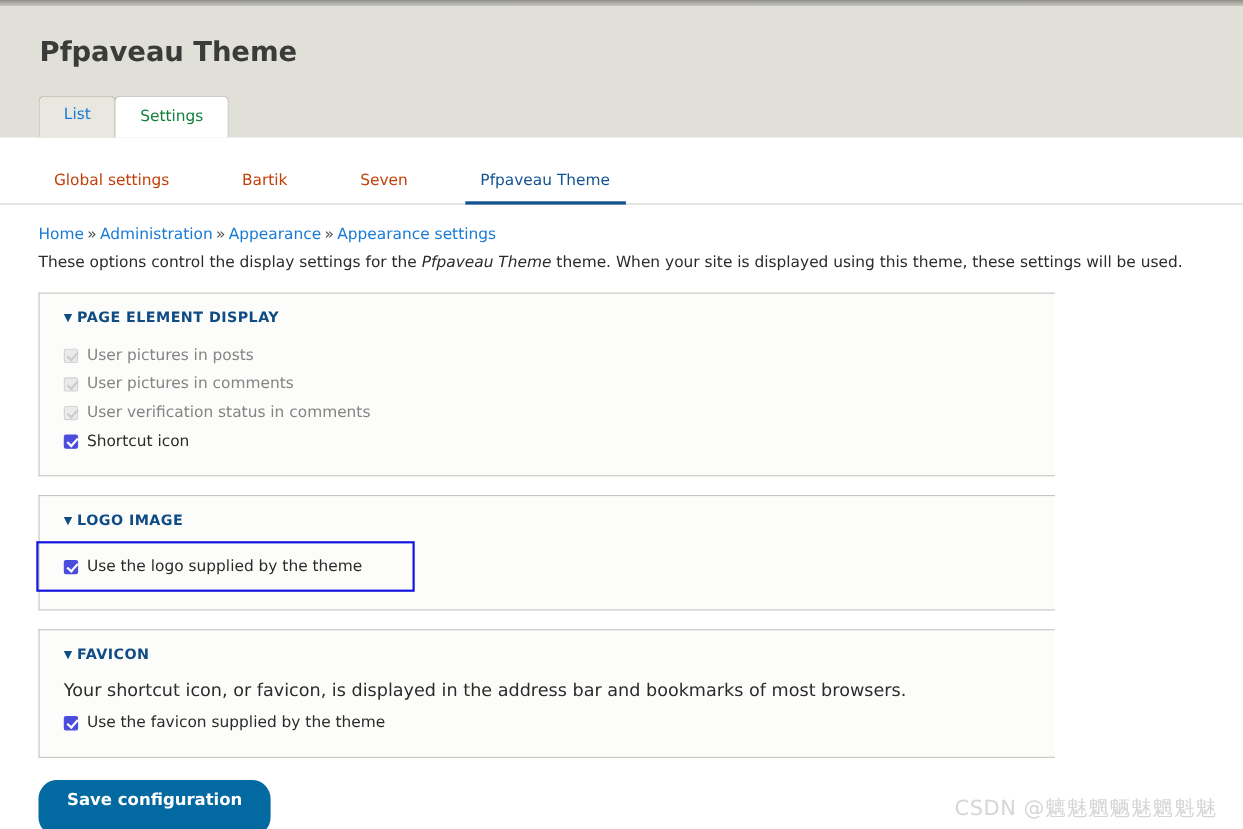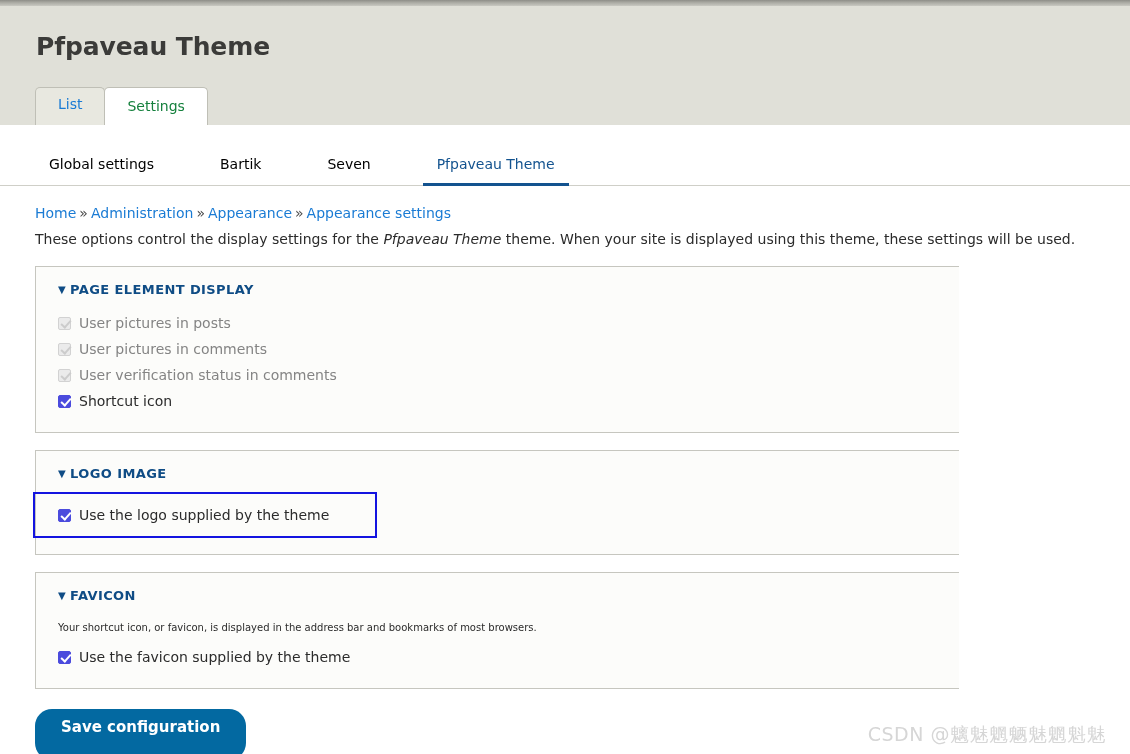--- a/index.html
+++ b/index.html
@@ -83,21 +83,21 @@
     padding: 0 0 0 35px;
     margin-top: 20px;
     border-bottom: 1px solid #cfcfc8;
     height: 41px;
     box-sizing: border-box;
   }
   .stab {
     padding: 0 14px 11px 14px;
     margin-right: 38px;
     font-size: 14px;
-    color: #000000;
+    color: #c2410c;
     cursor: pointer;
     line-height: 16px;
     border-bottom: 3px solid transparent;
     margin-bottom: -1px;
   }
   .stab:last-child { margin-right: 0; }
   .stab.active {
     color: #13538f;
     border-bottom-color: #13538f;
     font-weight: normal;
@@ -151,21 +151,21 @@
   .fs-legend .tri {
     font-size: 10px;
     margin-right: 4px;
     position: relative;
     top: -1px;
   }
   .fs-body {
     padding: 11px 0 18px 22px;
   }
   .fs-help {
-    font-size: 10px;
+    font-size: 16px;
     color: #2b2b2b;
     line-height: 19px;
     padding: 2px 0 7px 0;
   }
 
   
   .cb-row {
     display: flex;
     align-items: center;
     padding: 4px 0 4px 0;

